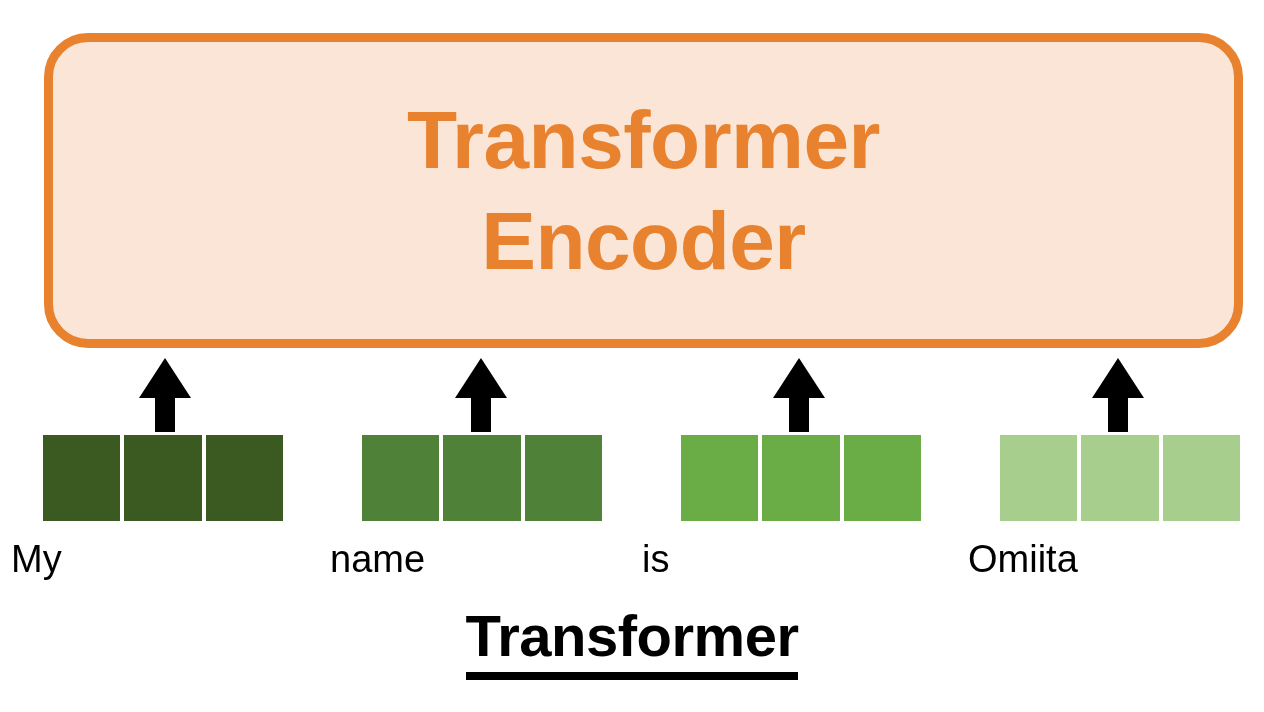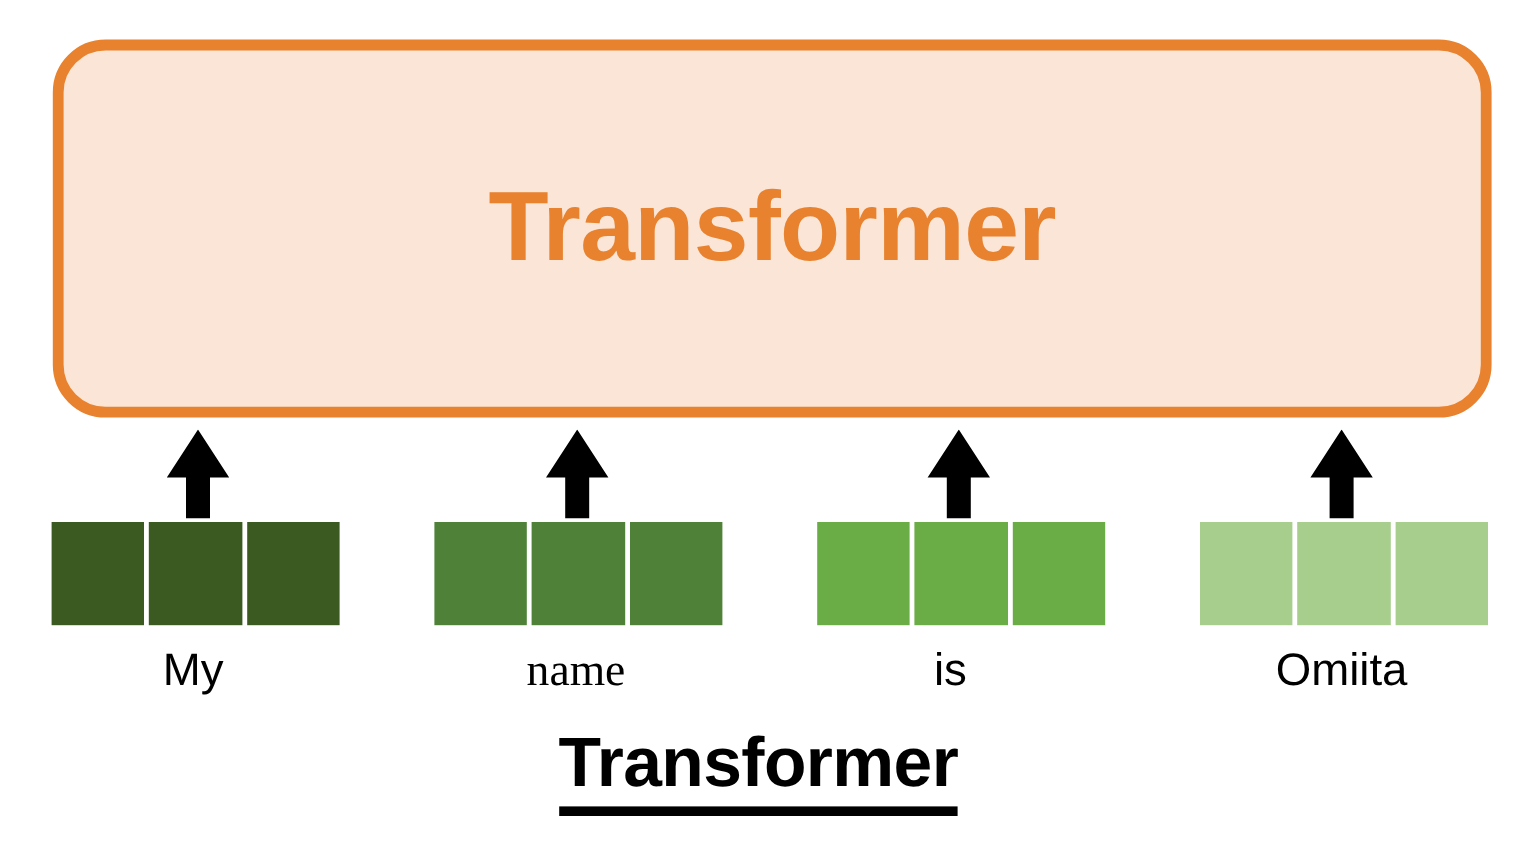--- a/index.html
+++ b/index.html
@@ -63,21 +63,21 @@
   .token-cell {
     flex: 1 1 0;
     height: 100%;
   }
 
   
   .token-label {
     position: absolute;
     top: 538px;
     width: 300px;
-    text-align: center;
+    text-align: left;
     font-family: "Liberation Sans", sans-serif;
     font-size: 38px;
     color: #000000;
     line-height: 1.15;
     white-space: nowrap;
   }
 
   
   #caption {
     position: absolute;
@@ -96,20 +96,21 @@
     border-bottom: 8px solid #000000;
     padding-bottom: 2px;
     letter-spacing: -0.5px;
   }
 </style>
 </head>
 <body>
 
 <div id="encoder-box">
   <div class="encoder-line">Transformer</div>
+  <div class="encoder-line">Encoder</div>
 </div>
 
 <div id="arrows-layer">
     <div class="arrow" style="left: 137px;">
       <svg width="56" height="74" viewBox="0 0 56 74" xmlns="http://www.w3.org/2000/svg">
         <polygon points="28,0 54,40 38,40 38,74 18,74 18,40 2,40" fill="#000000"></polygon>
       </svg>
     </div>
     <div class="arrow" style="left: 453px;">
       <svg width="56" height="74" viewBox="0 0 56 74" xmlns="http://www.w3.org/2000/svg">
@@ -133,21 +134,21 @@
       <div class="token-cell" style="background: rgb(59, 90, 34);"></div>
       <div class="token-cell" style="background: rgb(59, 90, 34);"></div>
       <div class="token-cell" style="background: rgb(59, 90, 34);"></div>
     </div>
     <div class="token-label" style="left: 11px;">My</div>
     <div class="token-group" style="left: 362px;">
       <div class="token-cell" style="background: rgb(79, 130, 56);"></div>
       <div class="token-cell" style="background: rgb(79, 130, 56);"></div>
       <div class="token-cell" style="background: rgb(79, 130, 56);"></div>
     </div>
-    <div class="token-label" style="left: 330px; font-family: Liberation Serif, serif;">name</div>
+    <div class="token-label" style="left: 330px;">name</div>
     <div class="token-group" style="left: 681px;">
       <div class="token-cell" style="background: rgb(106, 173, 70);"></div>
       <div class="token-cell" style="background: rgb(106, 173, 70);"></div>
       <div class="token-cell" style="background: rgb(106, 173, 70);"></div>
     </div>
     <div class="token-label" style="left: 642px;">is</div>
     <div class="token-group" style="left: 1000px;">
       <div class="token-cell" style="background: rgb(168, 206, 142);"></div>
       <div class="token-cell" style="background: rgb(168, 206, 142);"></div>
       <div class="token-cell" style="background: rgb(168, 206, 142);"></div>

